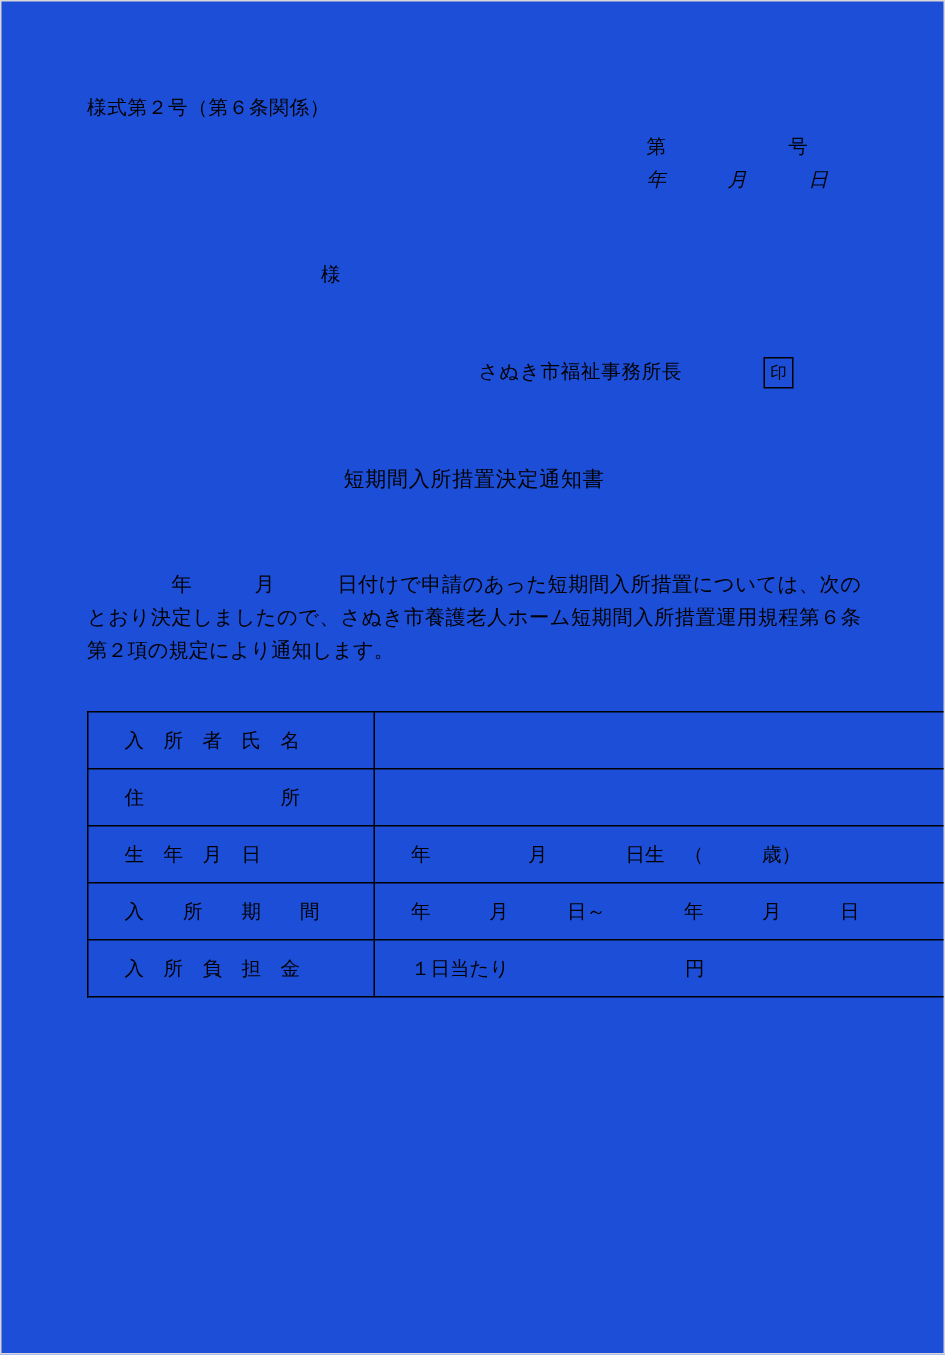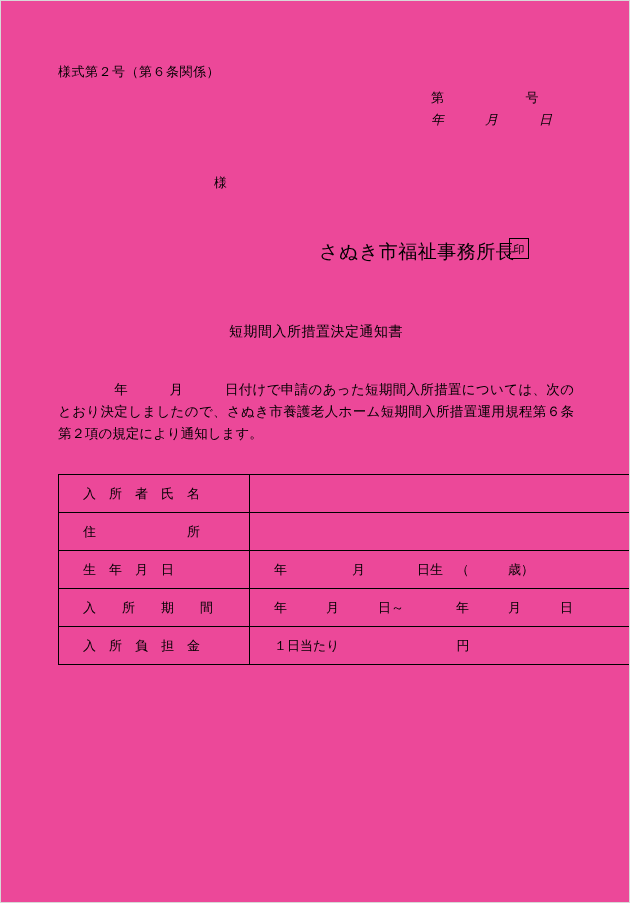--- a/index.html
+++ b/index.html
@@ -8,21 +8,21 @@
     background: #ffffff;
   }
   body {
     font-family: "Liberation Serif", "DejaVu Serif", serif;
     color: #000000;
   }
   #page {
     position: relative;
     width: 630px;
     height: 903px;
-    background: #ec4899;
+    background: #1d4ed8;
     border: 1px solid #d8d8d8;
     box-sizing: border-box;
     overflow: hidden;
   }
   .doc {
     position: absolute;
     left: 0;
     top: 0;
     width: 630px;
     height: 903px;
@@ -49,37 +49,37 @@
     font-style: italic;
   }
   .addressee {
     left: 213px;
     top: 173px;
     font-size: 13px;
   }
   .issuer {
     left: 318px;
     top: 238px;
-    font-size: 19px;
+    font-size: 13px;
     letter-spacing: 0.5px;
   }
   .seal {
     left: 508px;
     top: 237px;
     width: 20px;
     height: 21px;
     border: 1px solid #000;
     font-size: 11px;
     line-height: 21px;
     text-align: center;
     box-sizing: border-box;
   }
   .title {
     left: 0;
-    top: 322px;
+    top: 310px;
     width: 630px;
     text-align: center;
     font-size: 14px;
     letter-spacing: 0.5px;
     white-space: normal;
   }
 
   .body-text {
     position: absolute;
     left: 57px;

